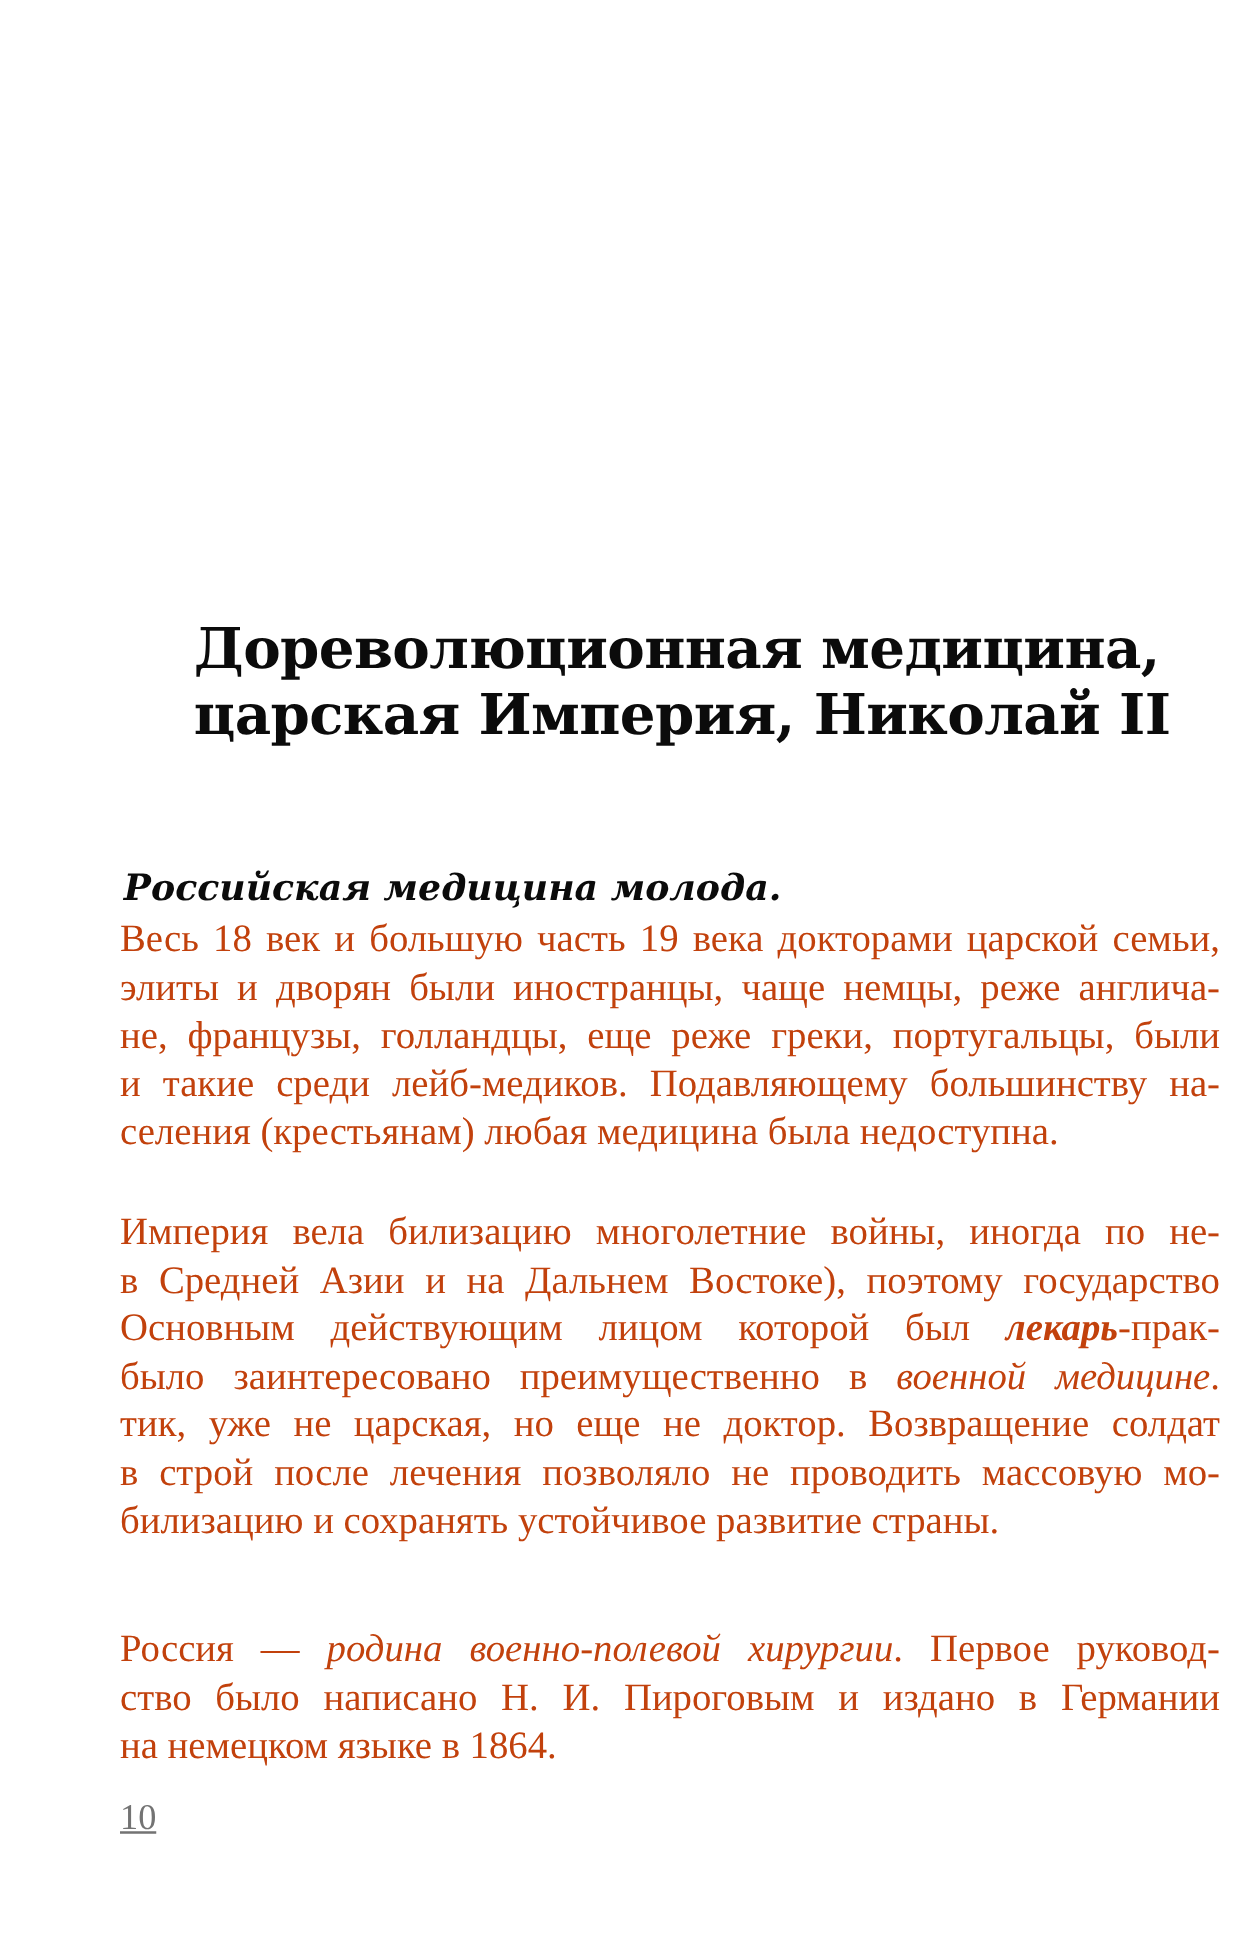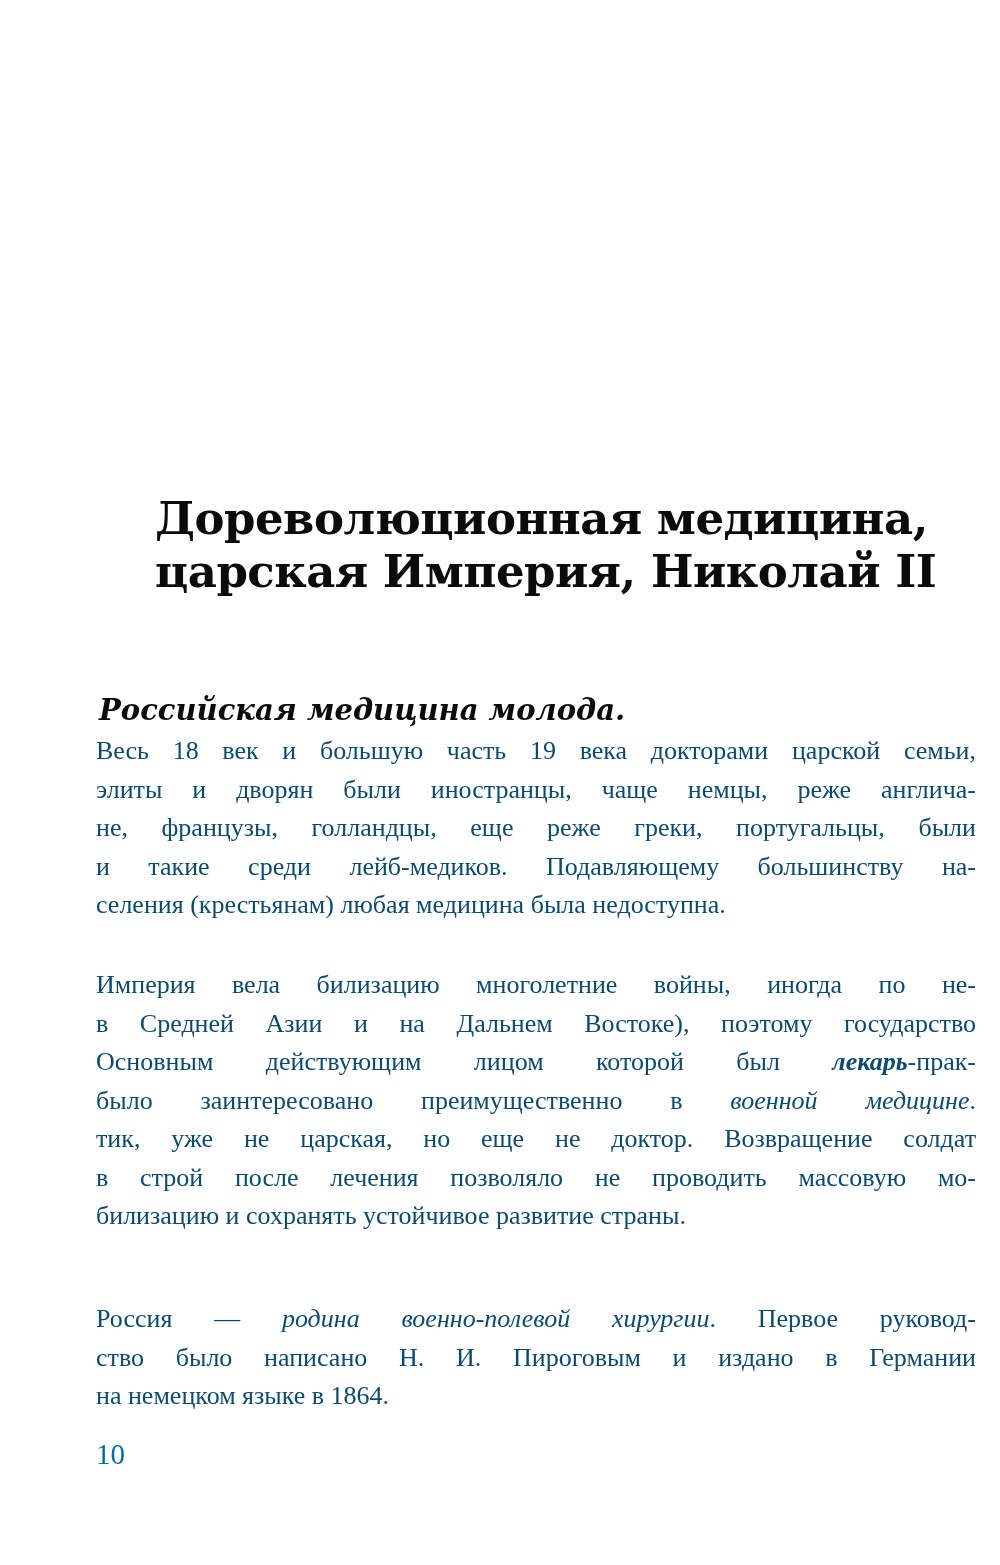--- a/index.html
+++ b/index.html
@@ -47,23 +47,23 @@
       line-height: 40px;
       color: #0b0b0b;
       white-space: nowrap;
     }
     .body-text {
       position: absolute;
       left: 96px;
       width: 880px;
       margin: 0;
       font-family: "Liberation Serif", "DejaVu Serif", serif;
-      font-size: 26px;
+      font-size: 31px;
       line-height: 38.5px;
-      color: #0c4a6e;
+      color: #c2410c;
     }
     .body-text .line {
       display: block;
       white-space: nowrap;
       text-align: justify;
       text-align-last: justify;
     }
     .body-text .line.last {
       text-align-last: left;
     }
@@ -73,21 +73,22 @@
     em.ital { font-style: italic; }
     strong.boldital { font-style: italic; font-weight: bold; }
     .page-number {
       position: absolute;
       left: 96px;
       top: 1436px;
       margin: 0;
       font-family: "Liberation Serif", "DejaVu Serif", serif;
       font-size: 29px;
       line-height: 36px;
-      color: #0369a1;
+      color: #737373;
+      text-decoration: underline;
     }
   </style>
 </head>
 <body>
 
 <div class="page">
 
   <h1 class="chapter-title">
     <span>Дореволюционная медицина,</span>
     <span>царская Империя, Николай II</span>

